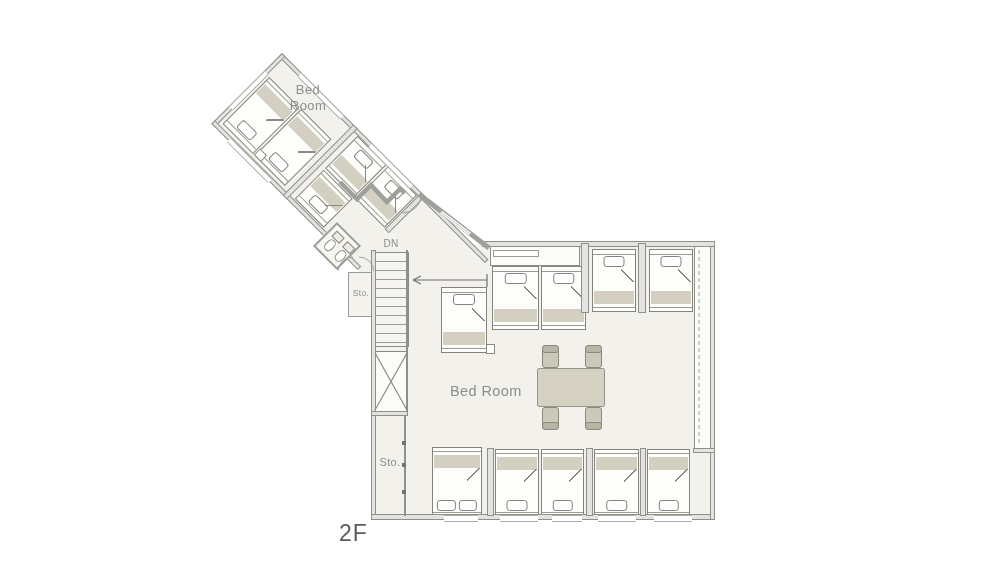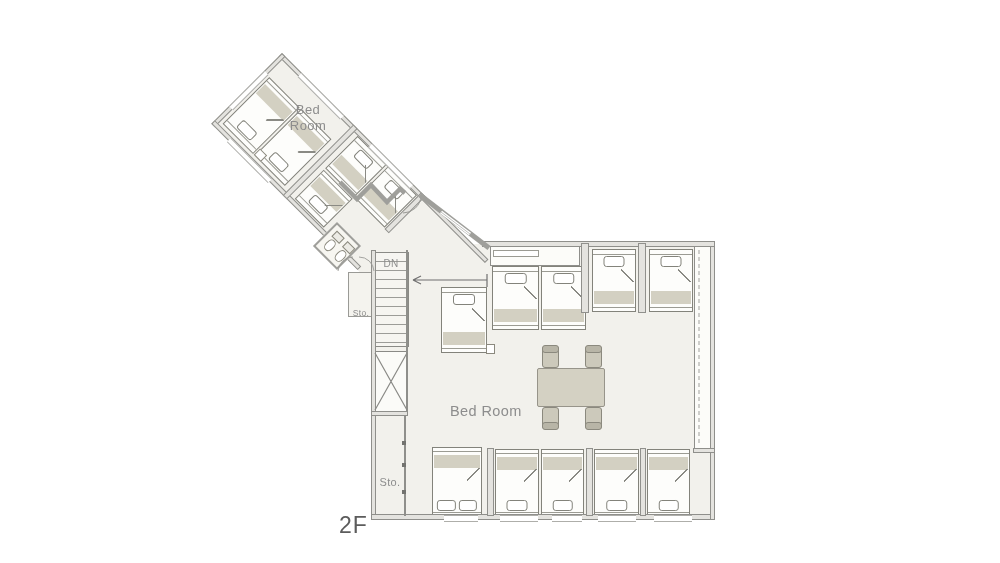--- a/index.html
+++ b/index.html
@@ -41,27 +41,27 @@
   
   #stairs{position:absolute;left:373px;top:252px;width:36px;height:95px;z-index:3;
           border:1.5px solid #8a8a86;box-sizing:border-box;
           background:repeating-linear-gradient(to bottom,#f6f5f1 0 8px,#9c9c98 8px 9px);}
   
   #shaft{position:absolute;left:373px;top:351px;width:35px;height:61px;background:#fbfbf8;
          border:1.5px solid #8a8a86;box-sizing:border-box;z-index:2;}
   
   .closet{position:absolute;background:#fcfcf9;border:1.3px solid #8f8f8b;box-sizing:border-box;z-index:2;}
   
-  .lbl{position:absolute;color:#8d8d8d;z-index:6;letter-spacing:.4px;white-space:pre-line;margin-top:20px;}
+  .lbl{position:absolute;color:#8d8d8d;z-index:6;letter-spacing:.4px;white-space:pre-line;}
   #lbl-wing{left:278px;top:82px;width:60px;text-align:center;font-size:13px;line-height:16px;}
   #lbl-dn{left:371px;top:238px;width:40px;text-align:center;font-size:10px;}
   #lbl-sto-small{left:346px;top:288px;width:30px;text-align:center;font-size:8.5px;}
   #lbl-sto-main{left:372px;top:456px;width:36px;text-align:center;font-size:11px;}
   #lbl-main{left:450px;top:383px;width:110px;font-size:14.5px;}
-  #lbl-2f{left:339px;top:492px;font-size:23px;color:#5c5c5c;letter-spacing:1px;}
+  #lbl-2f{left:339px;top:520px;font-size:23px;color:#5c5c5c;letter-spacing:1px;}
   
   #wing{position:absolute;left:282px;top:53px;width:292px;height:100px;background:#f2f1ec;
         transform:rotate(45deg);transform-origin:0 0;z-index:2;}
   #bath{position:absolute;left:337px;top:222px;width:34px;height:34px;background:#f7f6f1;
         border:2px solid #9f9f9b;transform:rotate(45deg);transform-origin:0 0;z-index:3;box-sizing:border-box;}
   svg.overlay{position:absolute;left:0;top:0;z-index:5;pointer-events:none;}
 </style>
 </head>
 <body>
 

